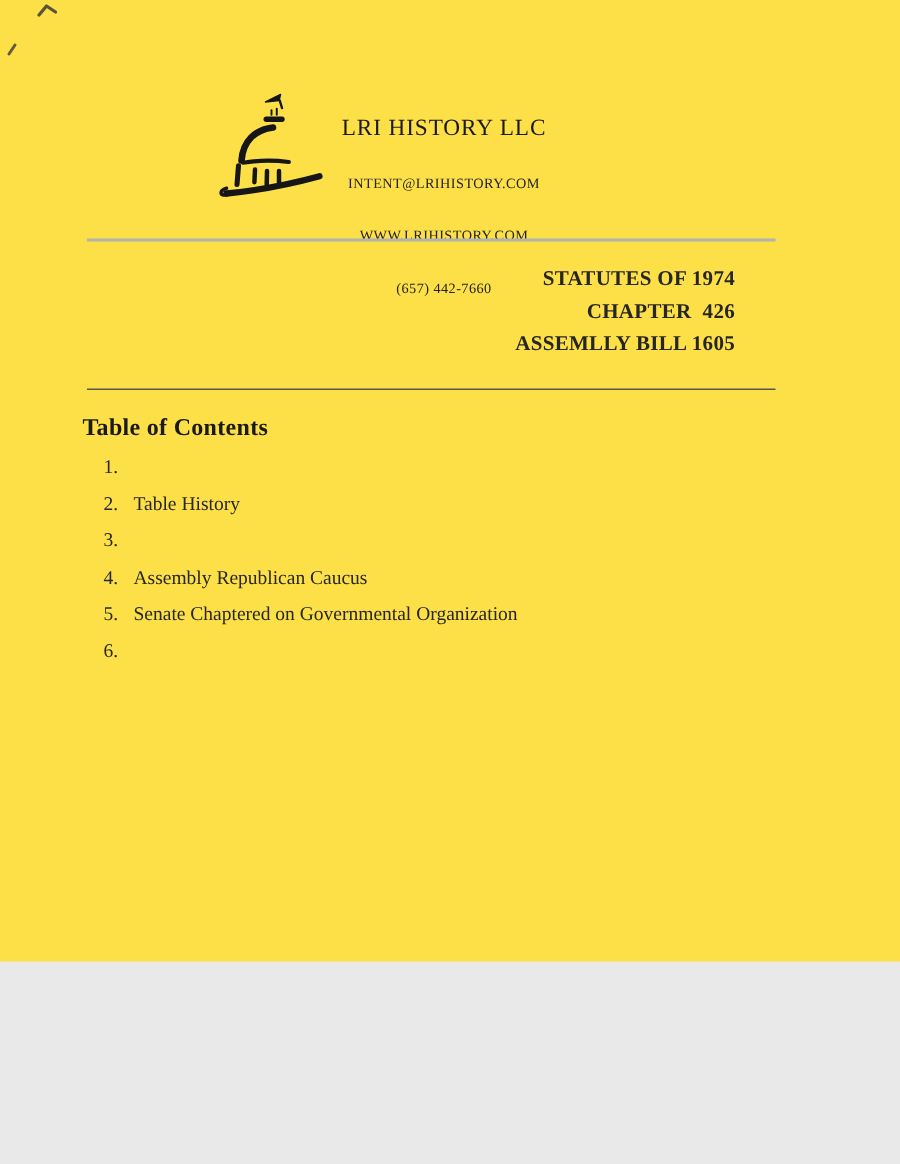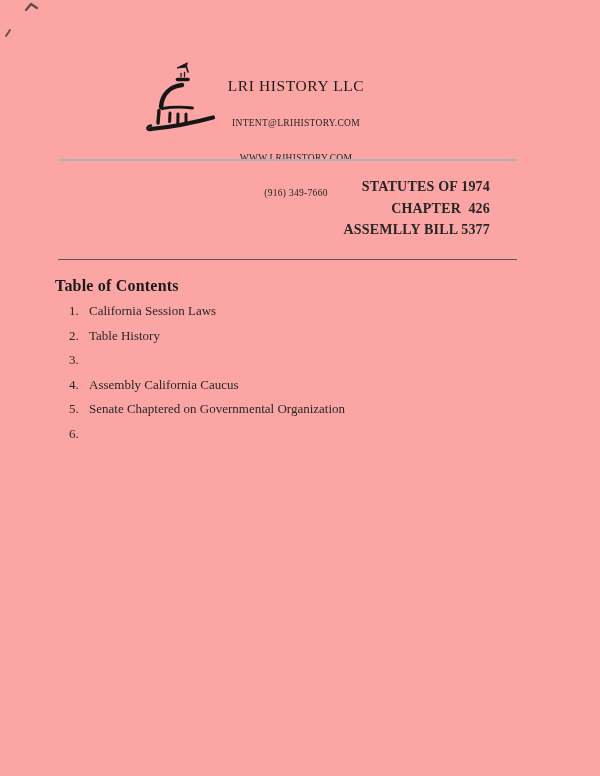--- a/index.html
+++ b/index.html
@@ -3,22 +3,22 @@
 <meta charset="utf-8">
 <style>
   html,body{margin:0;padding:0;}
   body{
     width:600px;height:776px;
     background:#e9e9e9;
     font-family:"Liberation Serif","DejaVu Serif",serif;
   }
   .page{
     position:relative;
-    width:600px;height:776px;
-    background:#fca5a5;
+    width:600px;height:641px;
+    background:#fde047;
     overflow:hidden;
   }
   
   .corner-specks{position:absolute;left:0;top:0;width:50px;height:45px;}
   
   .logo-wrap{position:absolute;left:143px;top:59px;width:78px;height:86px;}
   .letterhead-text{
     position:absolute;left:146px;top:76px;width:300px;
     text-align:center;color:#1e1e1e;
   }
@@ -97,50 +97,49 @@
         <path d="M8,70 C24,68.5 48,64.5 70,58.5" stroke-width="4.2"></path>
         <path d="M9,70.5 C3.5,72.5 2.5,68 8,66.5" stroke-width="2.4"></path>
       </g>
     </svg>
   </div>
 
   <div class="letterhead-text">
     <div class="company-name">LRI HISTORY LLC</div>
     <div class="contact-line">INTENT@LRIHISTORY.COM</div>
     <div class="contact-line">WWW.LRIHISTORY.COM</div>
-    <div class="contact-line">(916) 349-7660</div>
+    <div class="contact-line">(657) 442-7660</div>
   </div>
 
   <div class="rule-light" style="background:#b2b2b2;"></div>
 
   <div class="statutes-block">
     <div class="statute-line">STATUTES OF 1974</div>
     <div class="statute-line">CHAPTER  426</div>
-    <div class="statute-line">ASSEMLLY BILL 5377</div>
+    <div class="statute-line">ASSEMLLY BILL 1605</div>
   </div>
 
   <div class="rule-dark" style="background:#565656;"></div>
 
   <div class="toc-heading">Table of Contents</div>
 
   <div class="toc-list">
     <div class="toc-item">
       <span class="toc-num">1.</span>
-      <span class="toc-label">California Session Laws</span>
     </div>
     <div class="toc-item">
       <span class="toc-num">2.</span>
       <span class="toc-label">Table History</span>
     </div>
     <div class="toc-item">
       <span class="toc-num">3.</span>
     </div>
     <div class="toc-item">
       <span class="toc-num">4.</span>
-      <span class="toc-label">Assembly California Caucus</span>
+      <span class="toc-label">Assembly Republican Caucus</span>
     </div>
     <div class="toc-item">
       <span class="toc-num">5.</span>
       <span class="toc-label">Senate Chaptered on Governmental Organization</span>
     </div>
     <div class="toc-item">
       <span class="toc-num">6.</span>
     </div>
   </div>
 

